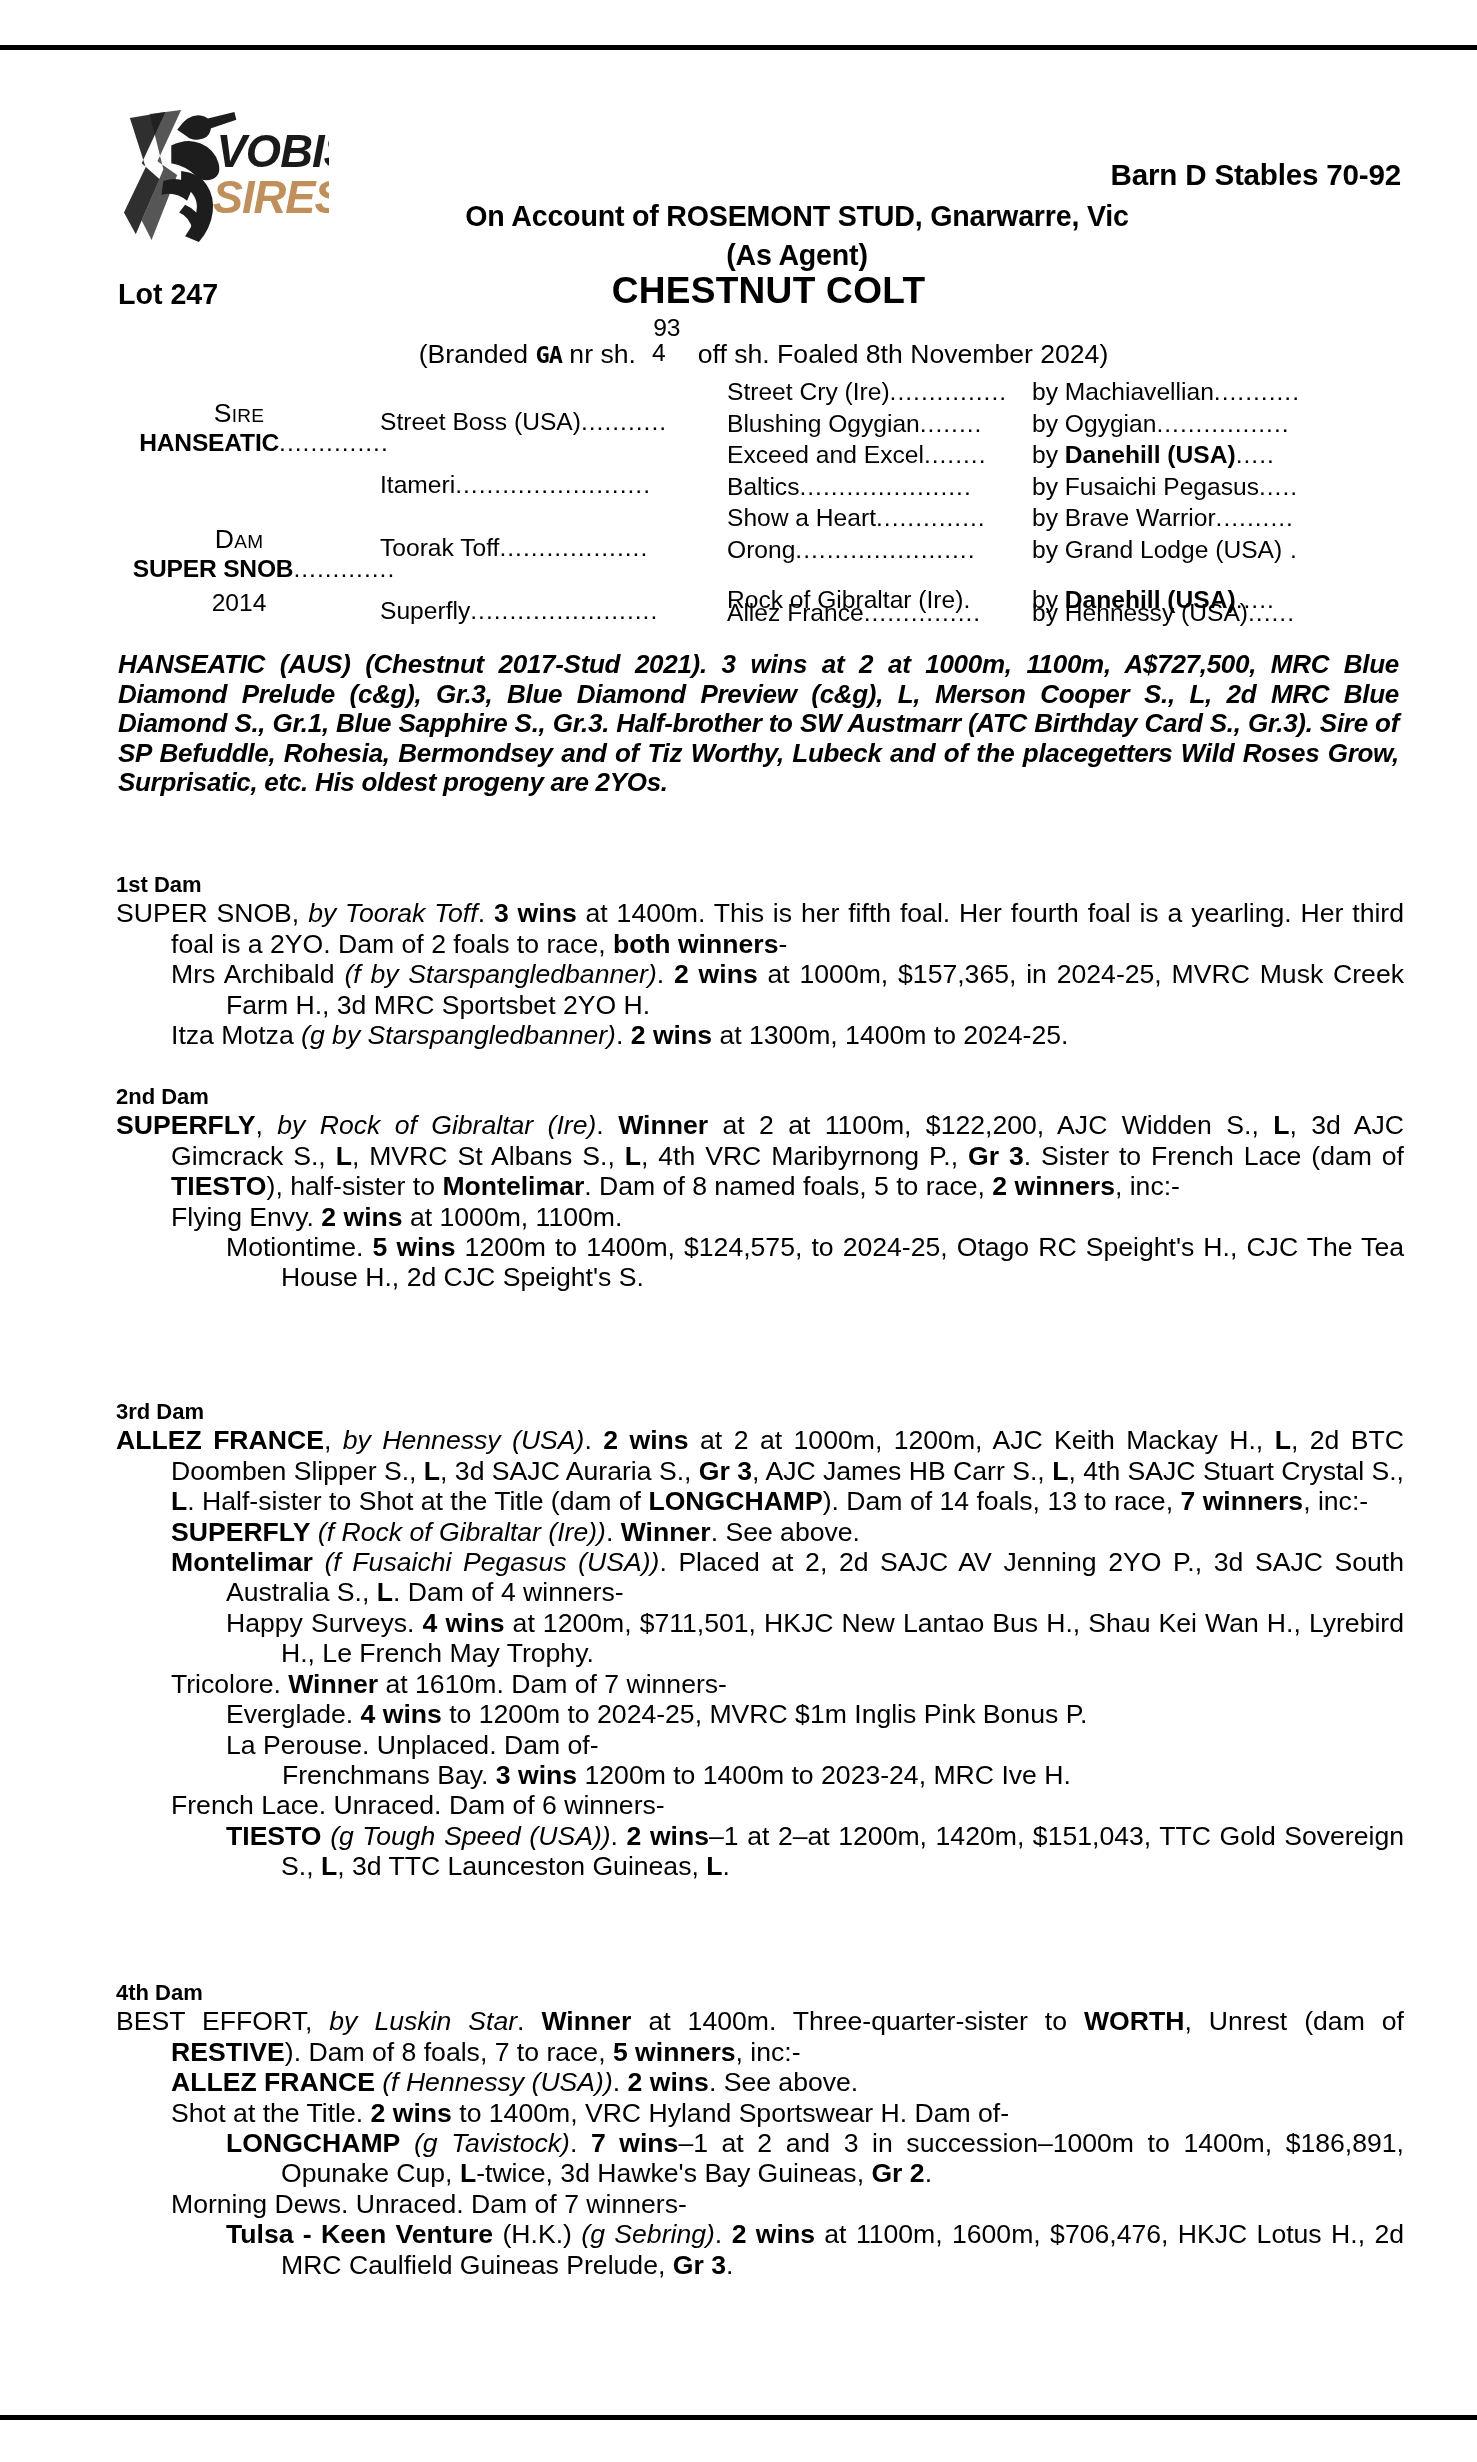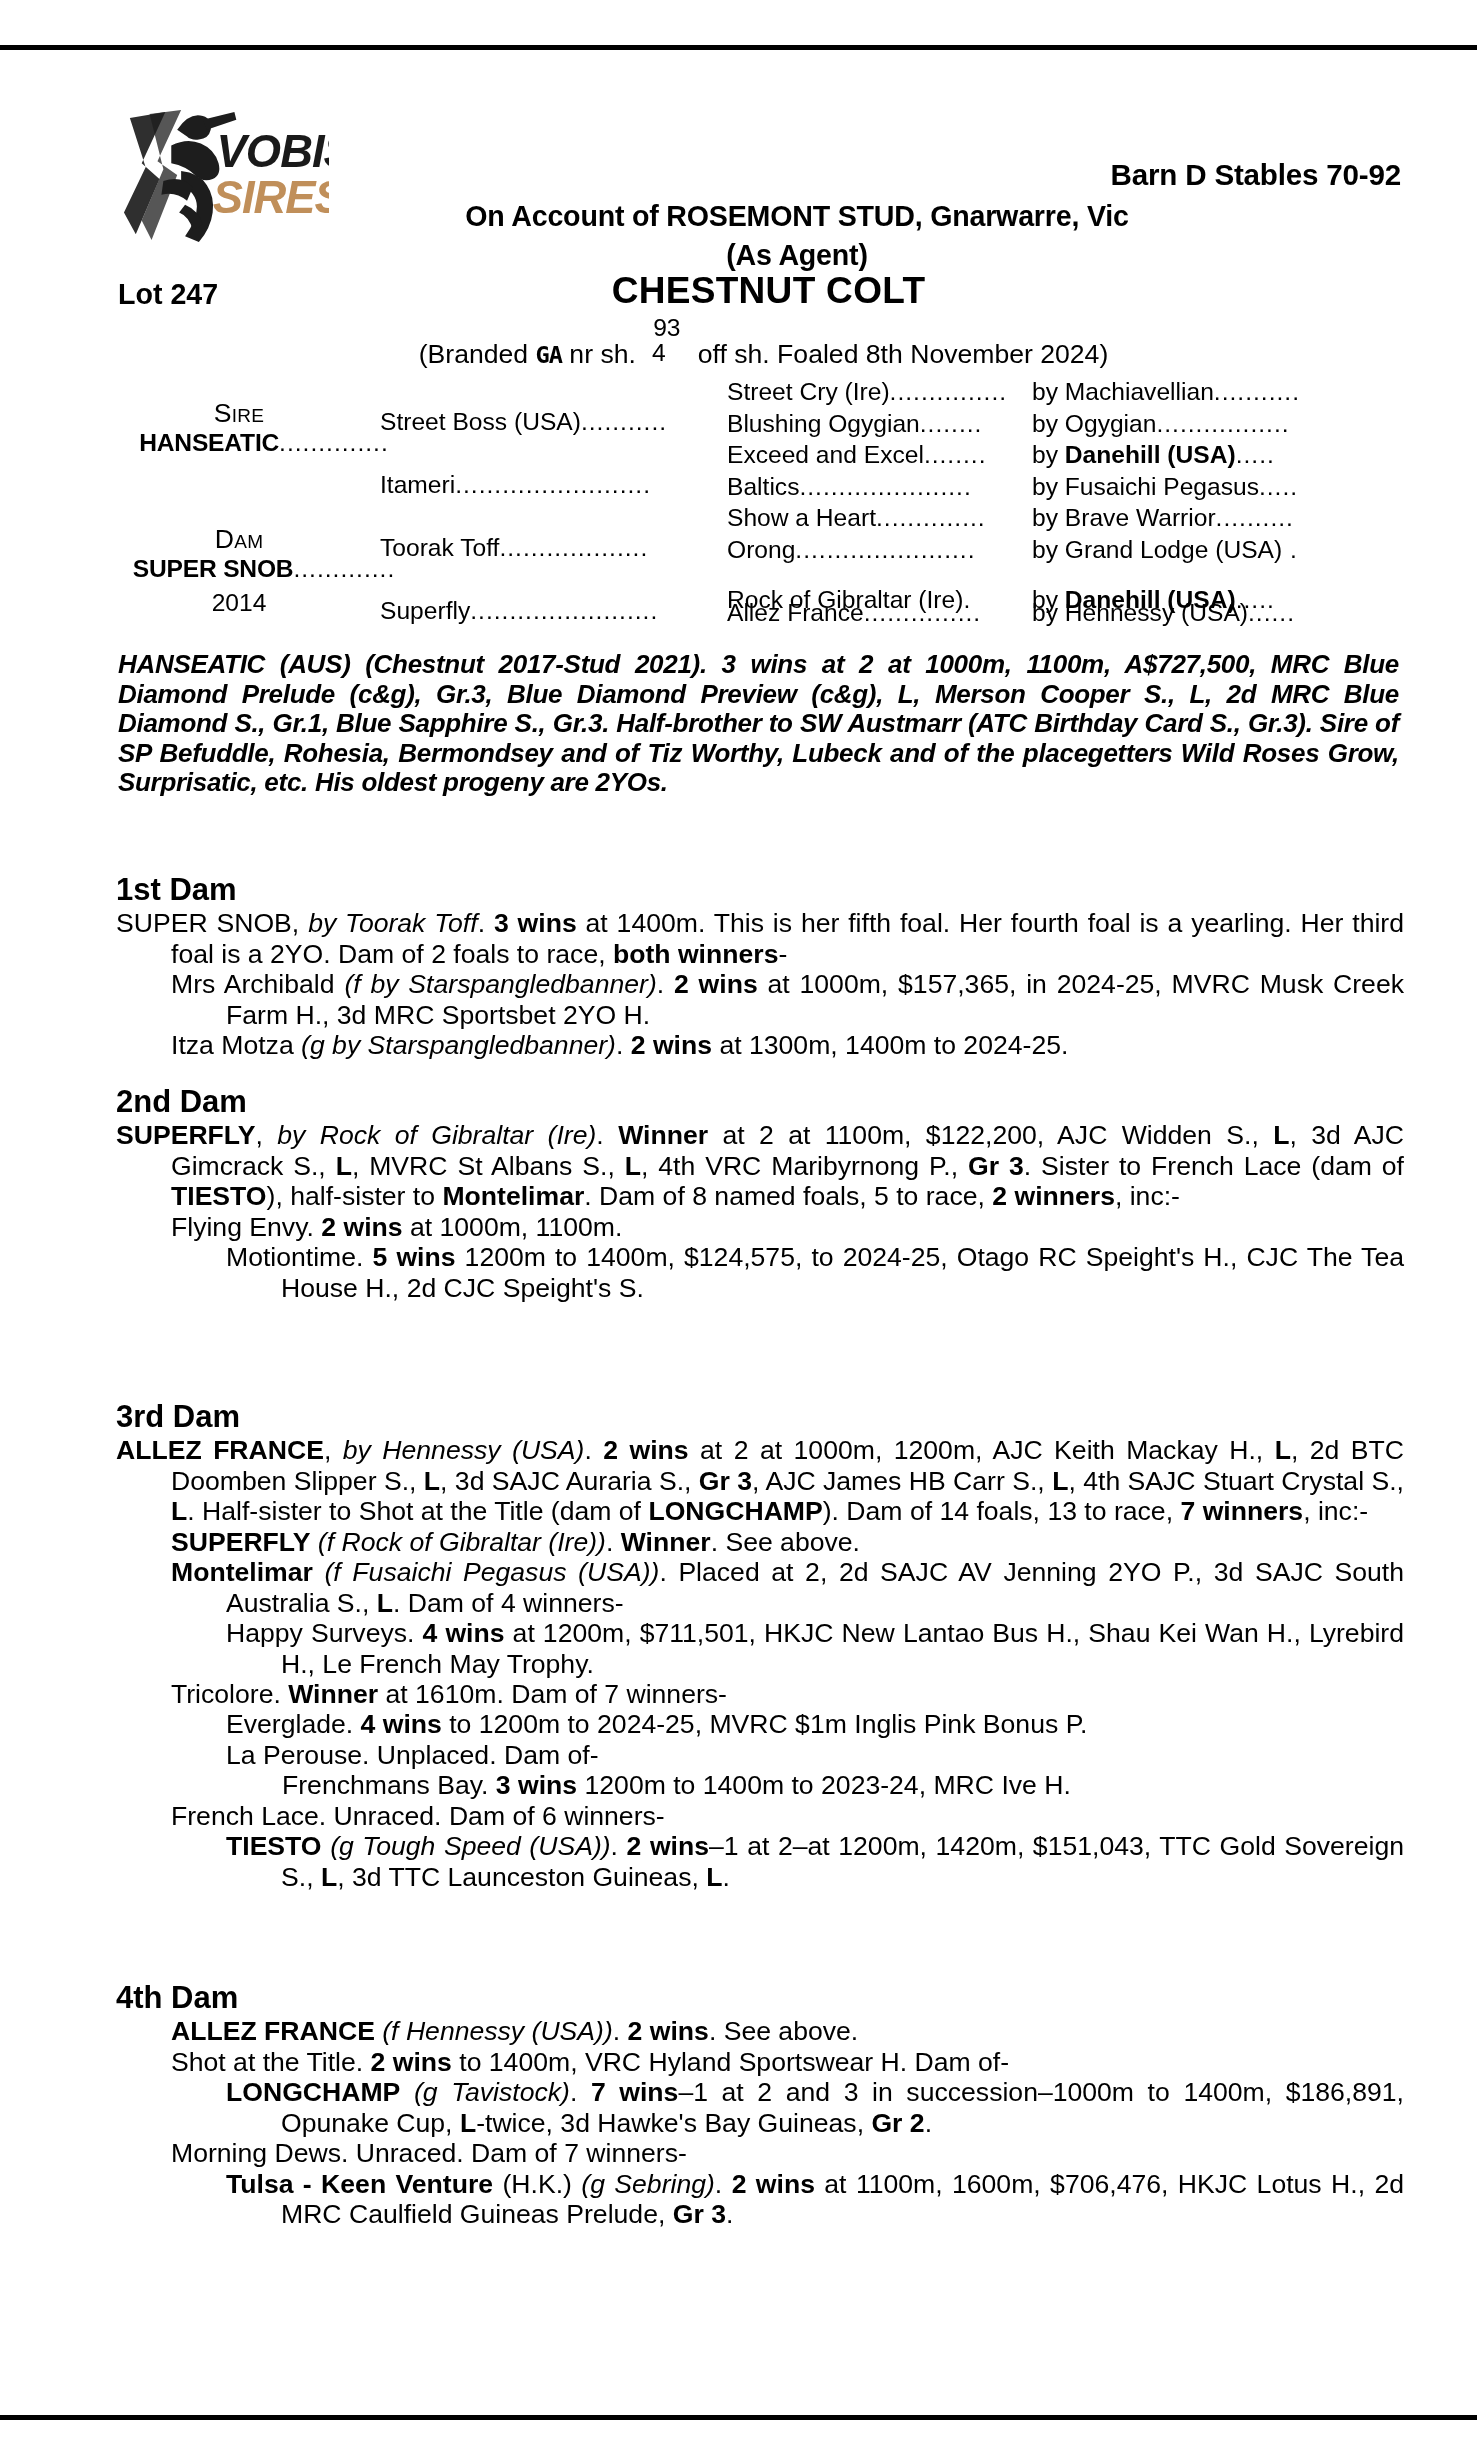--- a/index.html
+++ b/index.html
@@ -87,21 +87,21 @@
 
   
   .blurb{
     position:absolute;left:118px;top:650px;width:1281px;
     font-size:26px;font-weight:bold;font-style:italic;
     line-height:1.135;text-align:justify;letter-spacing:-0.3px;
   }
 
   
   .sect{position:absolute;left:116px;width:1288px;font-size:26.6px;line-height:1.145;}
-  .hd{font-weight:bold;font-size:31px;margin-bottom:1px;}
+  .hd{font-weight:bold;font-size:22px;margin-bottom:1px;}
   .p{text-align:justify;}
   b{font-weight:bold;}
   i{font-style:italic;}
 </style>
 </head>
 <body>
 
 <div class="page">
 
   <div class="rule rule-top"></div>
@@ -207,20 +207,21 @@
         <div class="p" style="padding-left: 165px; text-indent: -55px;">Happy Surveys. <b>4 wins</b> at 1200m, $711,501, HKJC New Lantao Bus H., Shau Kei Wan H., Lyrebird H., Le French May Trophy.</div>
         <div class="p" style="padding-left: 110px; text-indent: -55px;">Tricolore. <b>Winner</b> at 1610m. Dam of 7 winners-</div>
         <div class="p" style="padding-left: 165px; text-indent: -55px;">Everglade. <b>4 wins</b> to 1200m to 2024-25, MVRC $1m Inglis Pink Bonus P.</div>
         <div class="p" style="padding-left: 165px; text-indent: -55px;">La Perouse. Unplaced. Dam of-</div>
         <div class="p" style="padding-left: 221px; text-indent: -55px;">Frenchmans Bay. <b>3 wins</b> 1200m to 1400m to 2023-24, MRC Ive H.</div>
         <div class="p" style="padding-left: 110px; text-indent: -55px;">French Lace. Unraced. Dam of 6 winners-</div>
         <div class="p" style="padding-left: 165px; text-indent: -55px;"><b>TIESTO</b> <i>(g Tough Speed (USA))</i>. <b>2 wins</b>–1 at 2–at 1200m, 1420m, $151,043, TTC Gold Sovereign S., <b>L</b>, 3d TTC Launceston Guineas, <b>L</b>.</div>
       </div>
       <div class="sect" style="top: 1980px;">
         <div class="hd">4th Dam</div>
+        <div class="p" style="padding-left: 55px; text-indent: -55px;">BEST EFFORT, <i>by Luskin Star</i>. <b>Winner</b> at 1400m. Three-quarter-sister to <b>WORTH</b>, Unrest (dam of <b>RESTIVE</b>). Dam of 8 foals, 7 to race, <b>5 winners</b>, inc:-</div>
         <div class="p" style="padding-left: 110px; text-indent: -55px;"><b>ALLEZ FRANCE</b> <i>(f Hennessy (USA))</i>. <b>2 wins</b>. See above.</div>
         <div class="p" style="padding-left: 110px; text-indent: -55px;">Shot at the Title. <b>2 wins</b> to 1400m, VRC Hyland Sportswear H. Dam of-</div>
         <div class="p" style="padding-left: 165px; text-indent: -55px;"><b>LONGCHAMP</b> <i>(g Tavistock)</i>. <b>7 wins</b>–1 at 2 and 3 in succession–1000m to 1400m, $186,891, Opunake Cup, <b>L</b>-twice, 3d Hawke's Bay Guineas, <b>Gr 2</b>.</div>
         <div class="p" style="padding-left: 110px; text-indent: -55px;">Morning Dews. Unraced. Dam of 7 winners-</div>
         <div class="p" style="padding-left: 165px; text-indent: -55px;"><b>Tulsa - Keen Venture</b> (H.K.) <i>(g Sebring)</i>. <b>2 wins</b> at 1100m, 1600m, $706,476, HKJC Lotus H., 2d MRC Caulfield Guineas Prelude, <b>Gr 3</b>.</div>
       </div>
     </div>
 
 </div>
 

